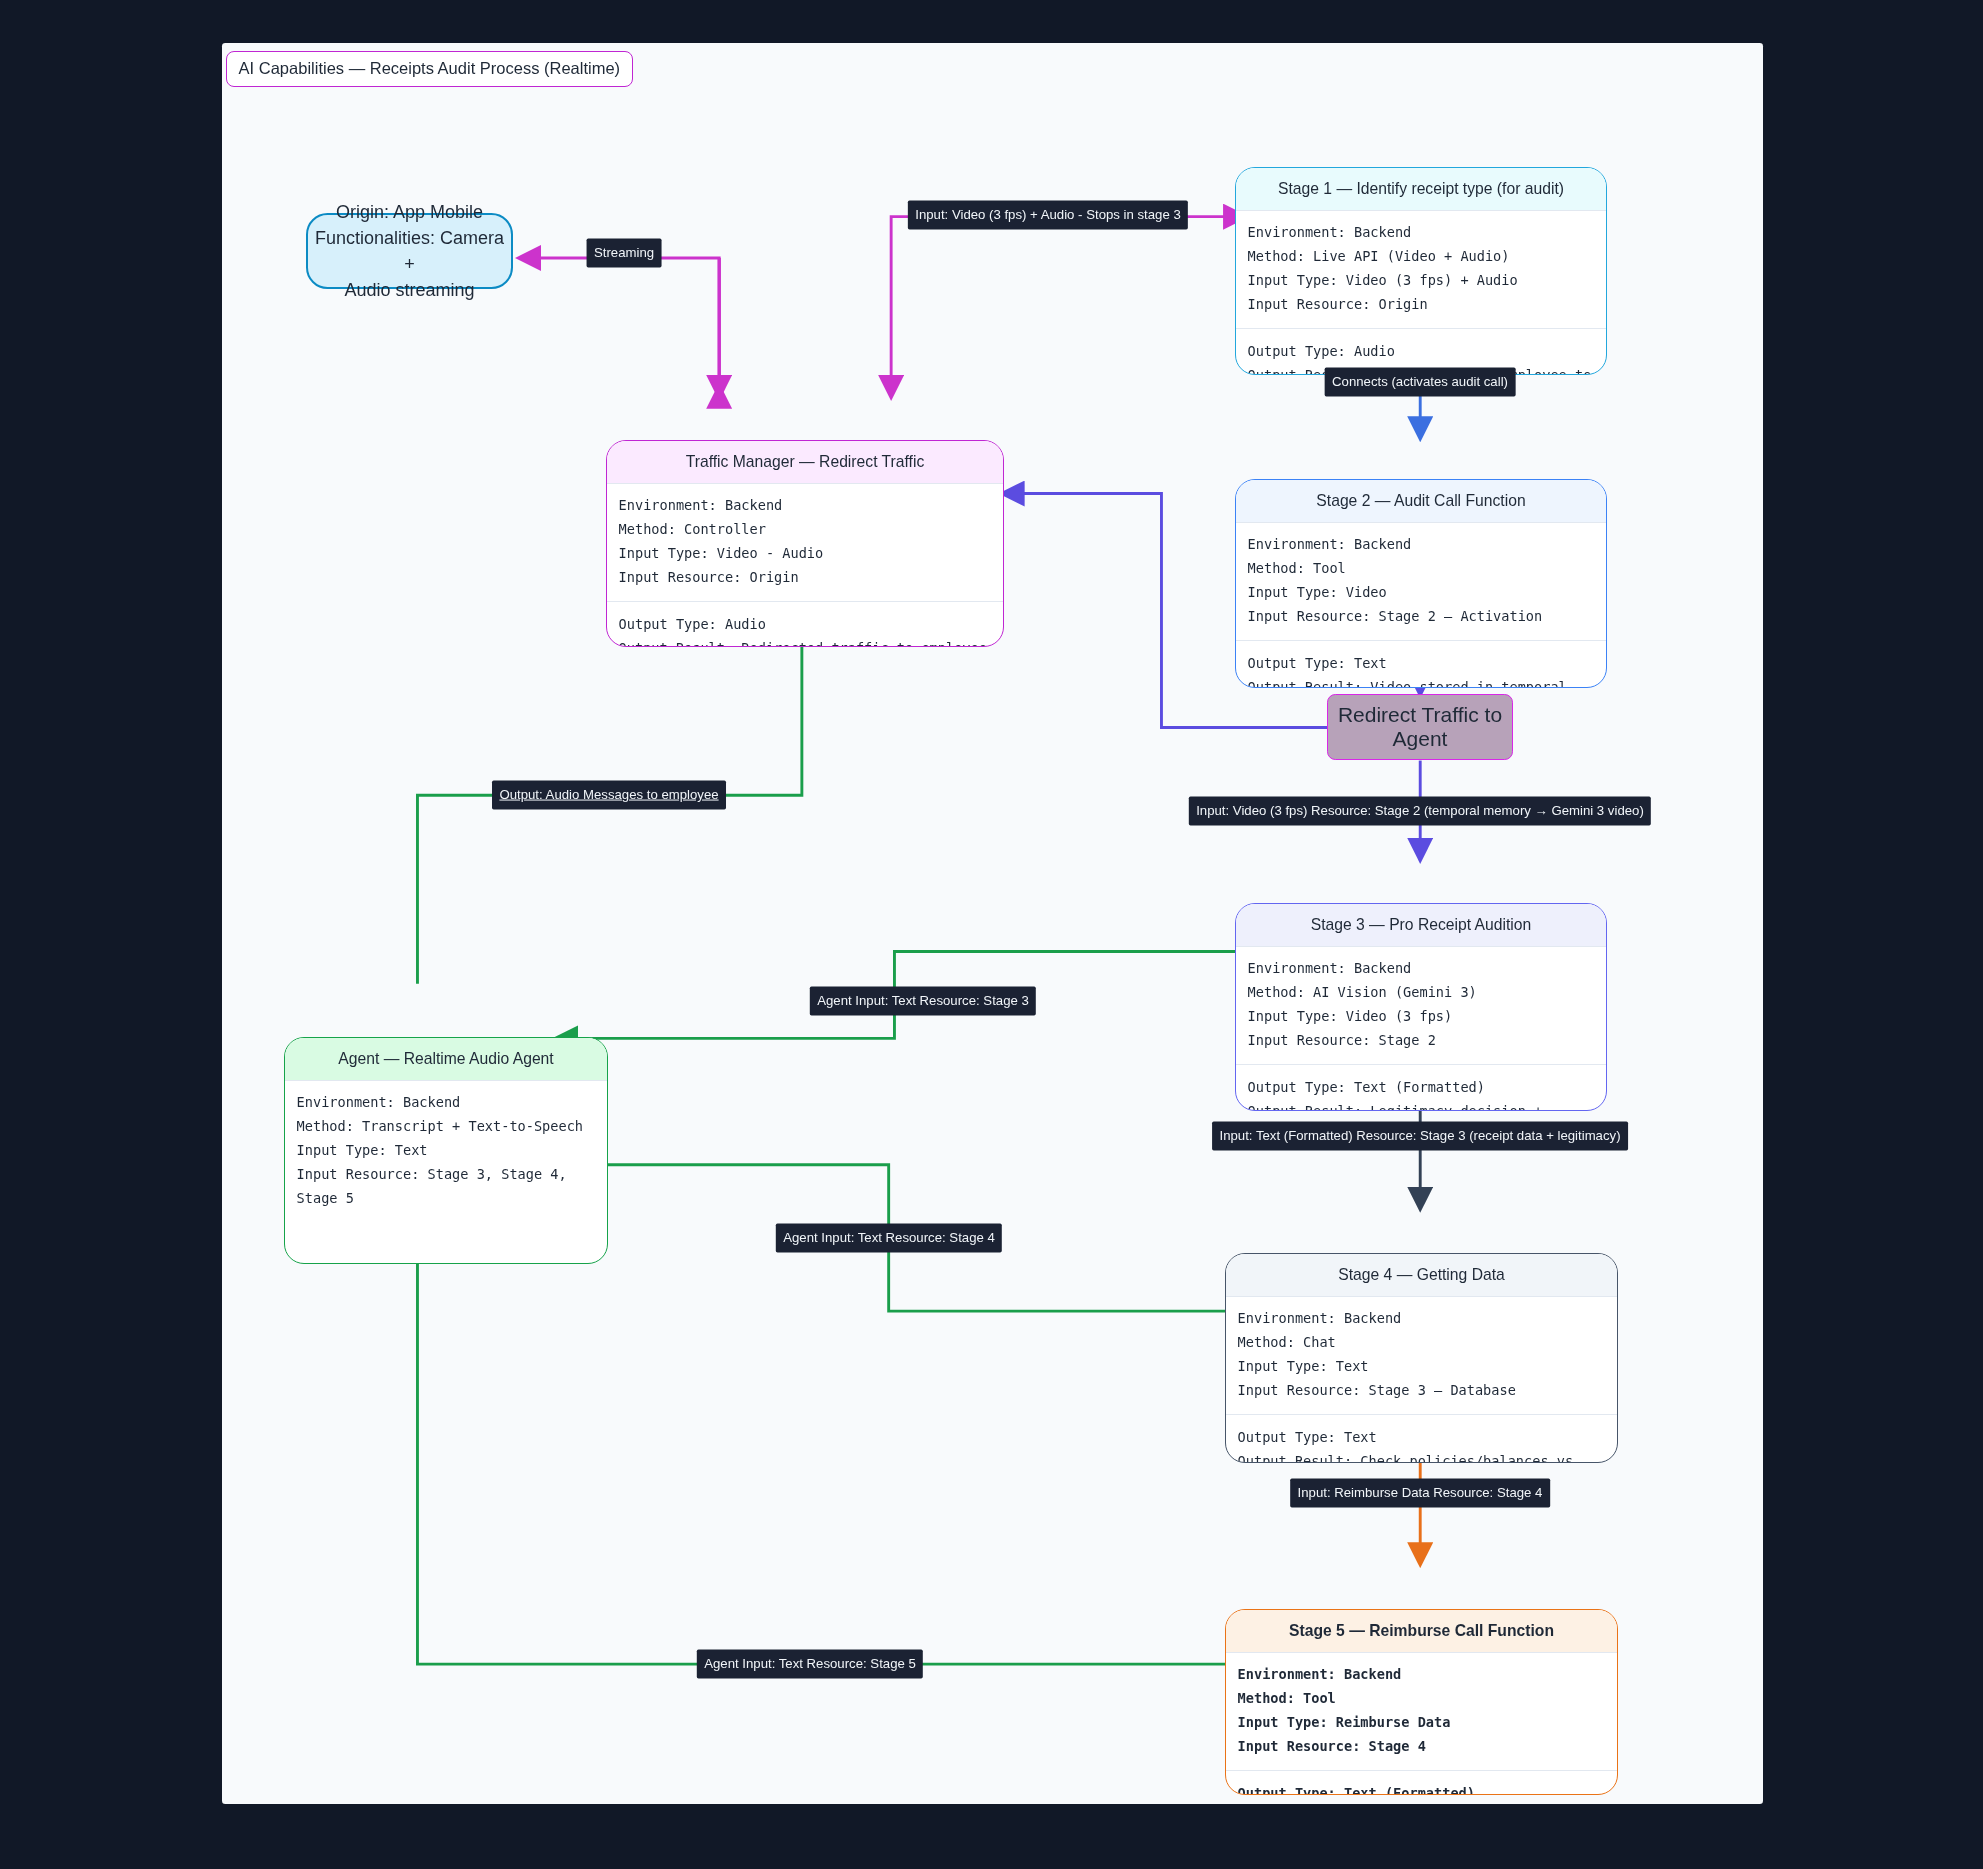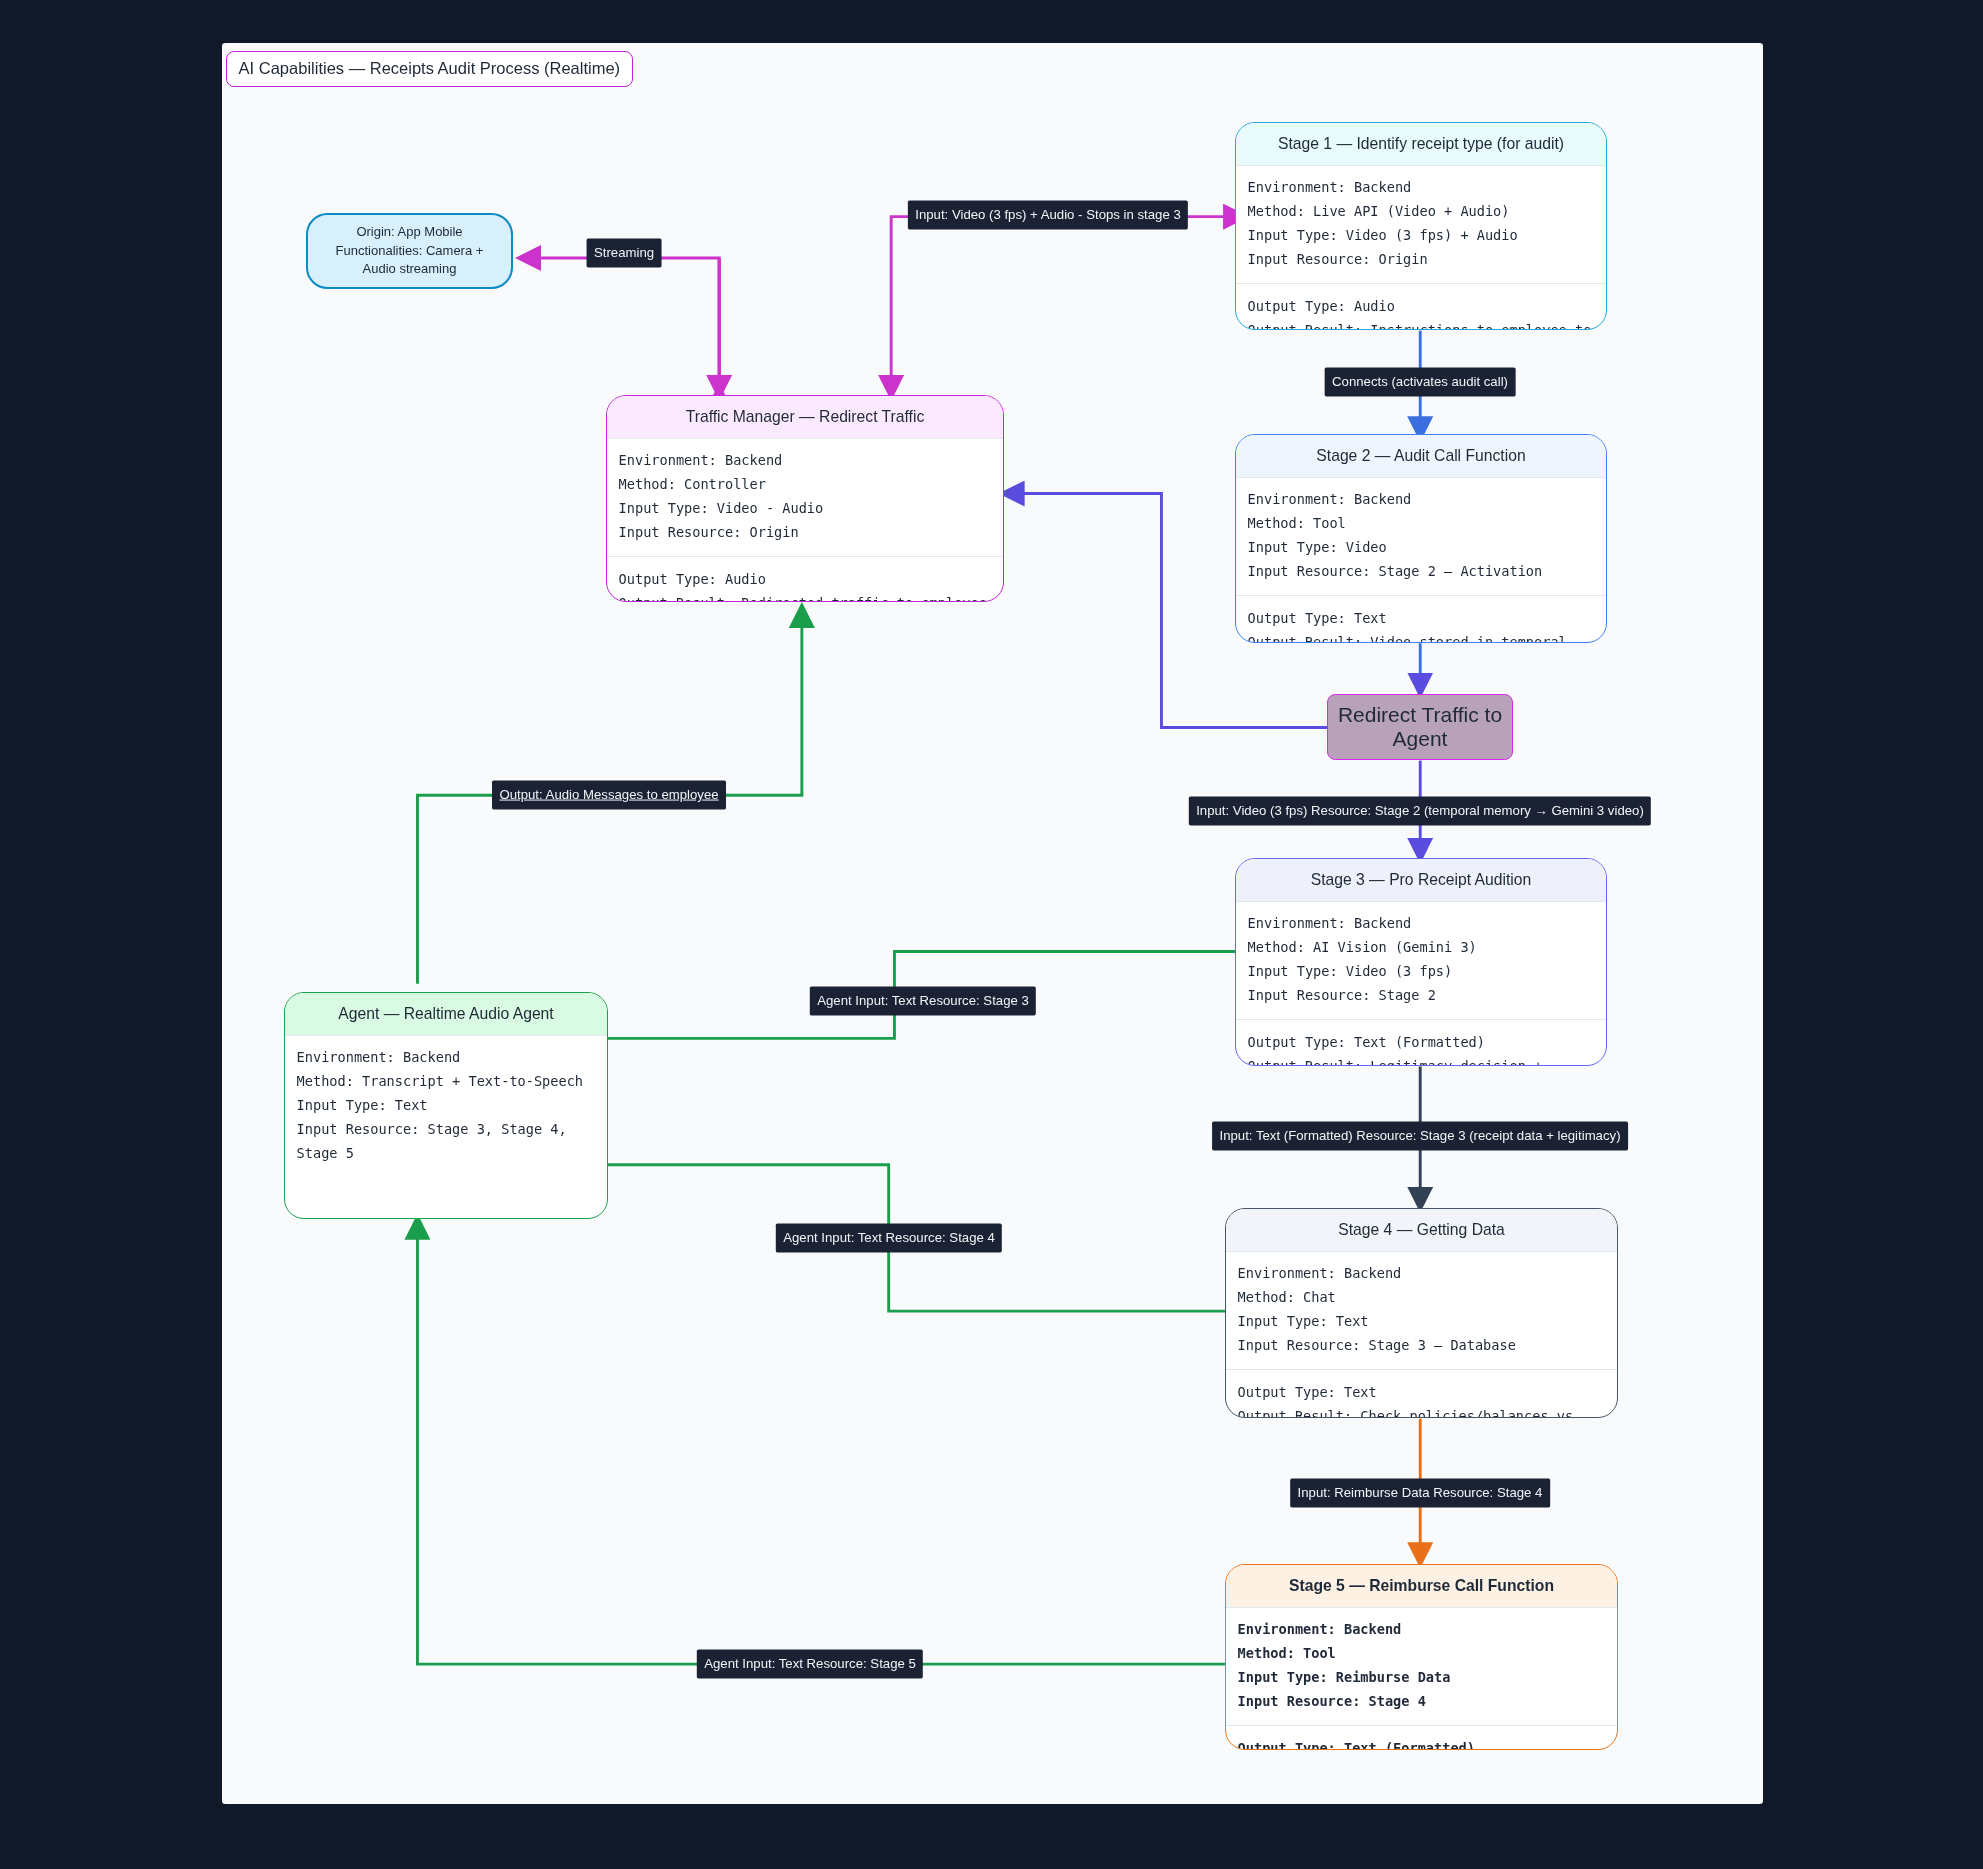--- a/index.html
+++ b/index.html
@@ -13,21 +13,21 @@
   #diagram-title{
     position:absolute;left:226px;top:51px;
     background:#ffffff;border:1.2px solid #c026d3;border-radius:8px;
     padding:7.4px 11.6px;font-size:16.5px;color:#1f2937;white-space:nowrap;z-index:40;
   }
 
   
   #edges{position:absolute;left:0;top:0;width:1984px;height:1870px;pointer-events:none;z-index:5;}
 
   
-  .node{position:absolute;z-index:20;border-radius:20px;box-sizing:border-box;overflow:hidden;}
+  .node{position:absolute;z-index:20;border-radius:20px;box-sizing:border-box;overflow:hidden;margin-top:45px;}
   .node .title{
     text-align:center;font-size:15.7px;color:#1f2937;padding:10.7px 8.3px 10.7px;
     line-height:1.3;
   }
   .node .sect{
     font-family:"DejaVu Sans Mono","Liberation Mono",monospace;
     font-size:13.6px;color:#1f2937;line-height:1.75;
     padding:10.7px 11.6px 11.6px 11.6px;white-space:pre-wrap;
   }
   .node .sect + .sect{border-top:0.8px solid #e2e8f0;}
@@ -46,21 +46,21 @@
   .n-stage5 .title{background:#fdf1e4;}
   .n-traffic{border:1.7px solid #c026d3;background:#ffffff;}
   .n-traffic .title{background:#fbeaff;}
   .n-agent{border:1.7px solid #16a34a;background:#ffffff;}
   .n-agent .title{background:#d9fbe3;}
 
   
   .n-origin{
     position:absolute;z-index:20;border:2.5px solid #0c8bc4;background:#d7f0fb;
     border-radius:21.5px;display:flex;align-items:center;justify-content:center;
-    text-align:center;font-size:13px;color:#1f2937;line-height:1.45;box-sizing:border-box;
+    text-align:center;font-size:18px;color:#1f2937;line-height:1.45;box-sizing:border-box;
   }
   
   .n-redirect{
     position:absolute;z-index:20;border:1.7px solid #d926e8;background:#b7a2b9;
     border-radius:8.3px;display:flex;align-items:center;justify-content:center;
     text-align:center;font-size:21px;color:#1f2937;box-sizing:border-box;
   }
 
   
   .elabel{

